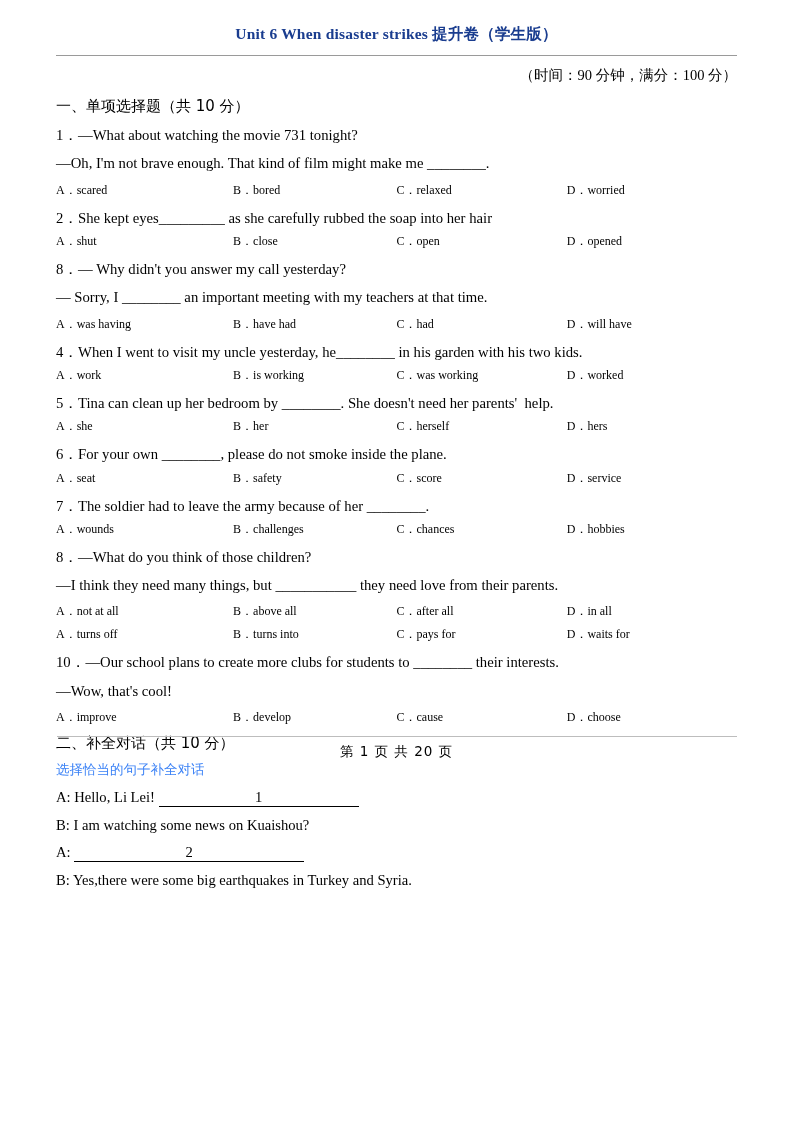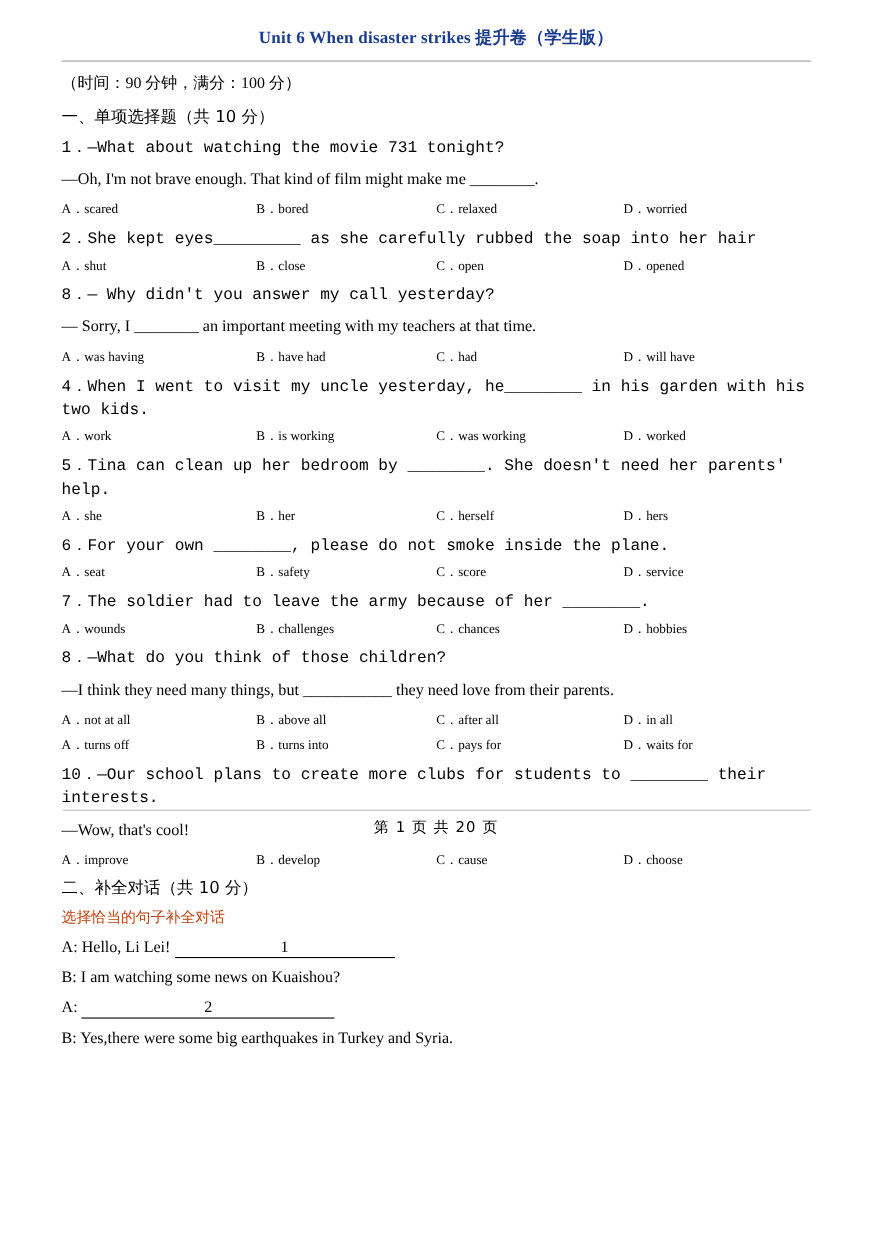--- a/index.html
+++ b/index.html
@@ -30,57 +30,56 @@
     font-size: 15.5px;
     letter-spacing: 0.2px;
     margin-top: 6px;
     margin-bottom: 10px;
   }
   .title-rule {
     border-top: 1px solid #9a9a9a;
     margin: 0 0 10px 0;
   }
   .subtitle {
-    text-align: left;
+    text-align: right;
     font-size: 14.5px;
     margin: 8px 0 12px 0;
   }
   .section-heading {
     font-family: "DejaVu Sans", sans-serif;
     font-weight: normal;
     font-size: 15px;
     margin: 8px 0 8px 0;
   }
   .line {
     font-size: 14.7px;
     line-height: 1.45;
     margin: 7px 0;
     white-space: pre-wrap;
   }
   .q-line {
     margin: 9px 0 4px 0;
-    font-family: Liberation Mono, monospace;
   }
   .opts {
     display: flex;
     width: 100%;
     margin: 4px 0 6px 0;
     font-size: 12px;
   }
   .opts .opt {
     width: 25%;
     box-sizing: border-box;
     padding-right: 6px;
   }
   .opts .opt.o1 { width: 26%; }
   .opts .opt.o2 { width: 24%; }
   .opts .opt.o3 { width: 25%; }
   .opts .opt.o4 { width: 25%; }
   .small-note {
-    color: #c2410c;
+    color: #3b82f6;
     font-size: 13.5px;
     margin: 8px 0 10px 0;
   }
   .dialog-line {
     font-size: 14.6px;
     margin: 10px 0;
   }
   .blank-num {
     display: inline-block;
     border-bottom: 1px solid #000;

